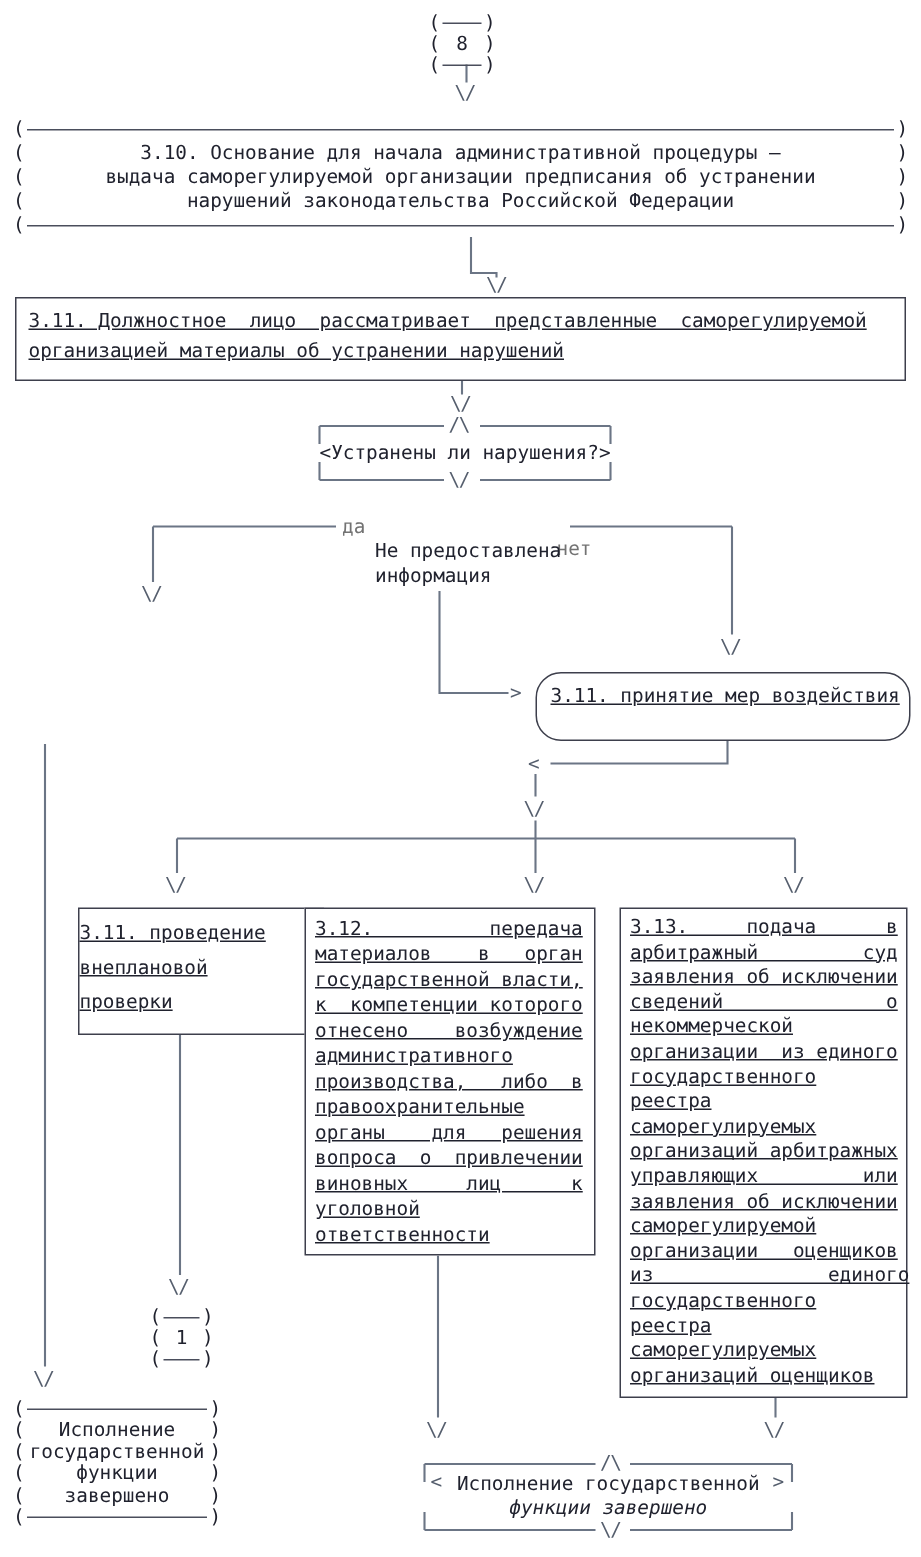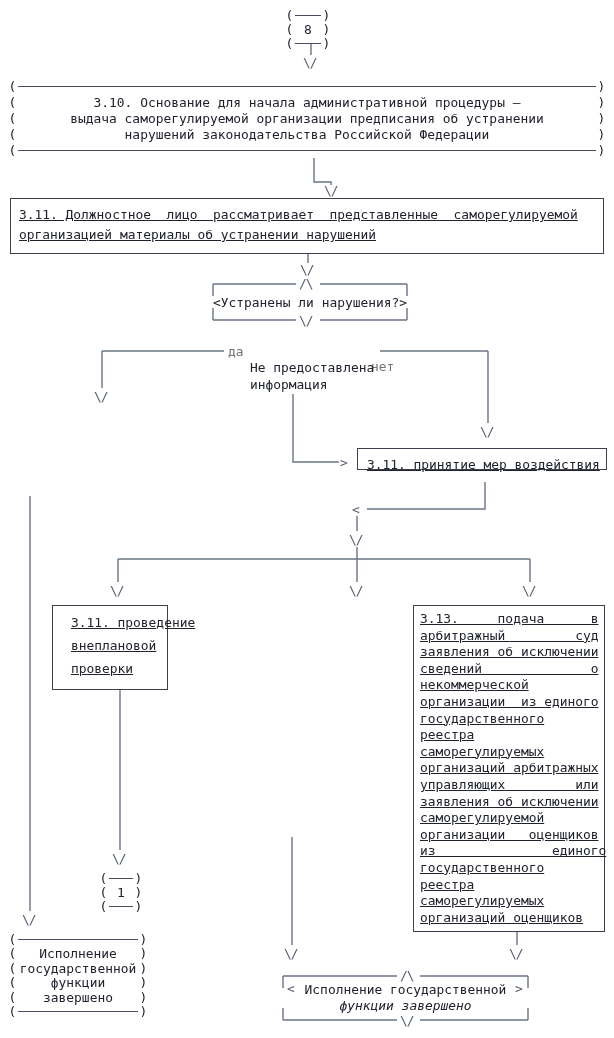--- a/index.html
+++ b/index.html
@@ -114,32 +114,45 @@
   <span class="lbl" style="left:228px;top:344px;">да</span>
   <span class="lbl" style="left:351px;top:359px;margin-left:20px;">нет</span>
   <span class="ar" style="left:94px;top:390px;">\/</span>
   <span class="ar" style="left:480px;top:425px;">\/</span>
 
   <div class="txtblock" id="no-info" style="left:250px;top:360px;line-height:16.5px;">Не предоставлена
 информация</div>
   <span class="ar" style="left:340px;top:456px;">&gt;</span>
 
 
-  <div class="box" id="measures-box" style="left:357px;top:448px;width:250px;height:22px;padding:8px 0 0 9px;">3.11. принятие мер воздействия</div>
+  <div class="box" id="measures-box" style="left:357px;top:448px;width:250px;height:46px;padding:8px 0 0 9px;border-radius:17px;">3.11. принятие мер воздействия</div>
   <span class="ar" style="left:352px;top:503px;">&lt;</span>
   <span class="ar" style="left:349px;top:533px;">\/</span>
 
   <span class="ar" style="left:110px;top:584px;">\/</span>
   <span class="ar" style="left:349px;top:584px;">\/</span>
   <span class="ar" style="left:522px;top:584px;">\/</span>
 
-  <div class="box" id="inspection-box" style="left:52px;top:605px;width:116px;height:85px;padding:5px 18px;line-height:23px;">3.11. проведение
+  <div class="box" id="inspection-box" style="left:52px;top:605px;width:164px;height:85px;padding:5px 0;line-height:23px;">3.11. проведение
 внеплановой
 проверки</div>
 
+  <div class="box" id="transfer-box" style="left:203px;top:605px;width:194px;height:232px;padding:5px 6px;line-height:17px;">3.12.          передача
+материалов    в   орган
+государственной власти,
+к  компетенции которого
+отнесено    возбуждение
+административного
+производства,   либо  в
+правоохранительные
+органы    для   решения
+вопроса  о  привлечении
+виновных     лиц      к
+уголовной
+ответственности</div>
 
   <div class="box" id="court-box" style="left:413px;top:605px;width:192px;height:327px;padding:5px 6px;line-height:16.6px;">3.13.     подача      в
 арбитражный         суд
 заявления об исключении
 сведений              о
 некоммерческой
 организации  из единого
 государственного
 реестра
 саморегулируемых

